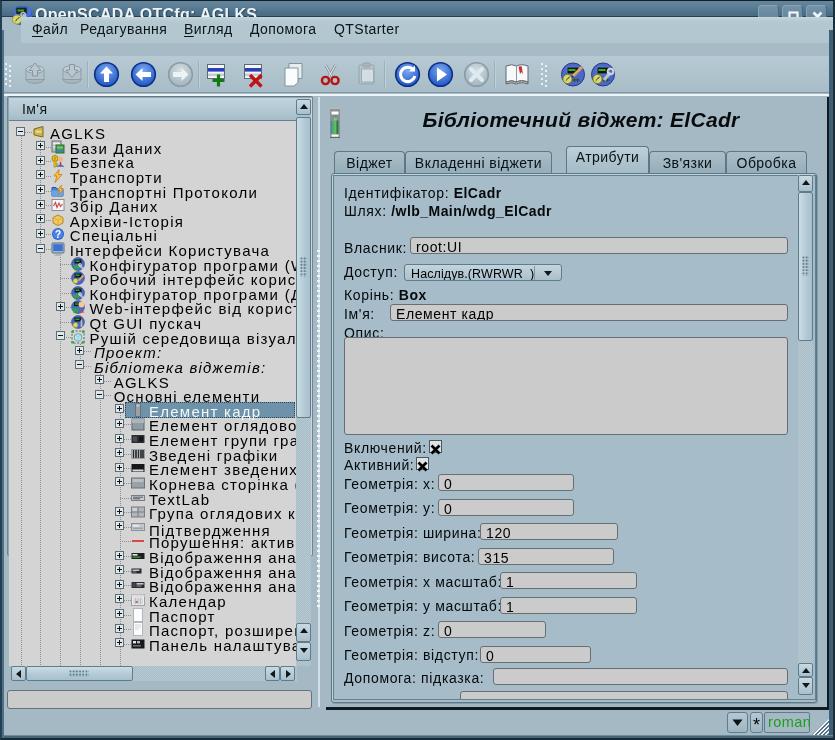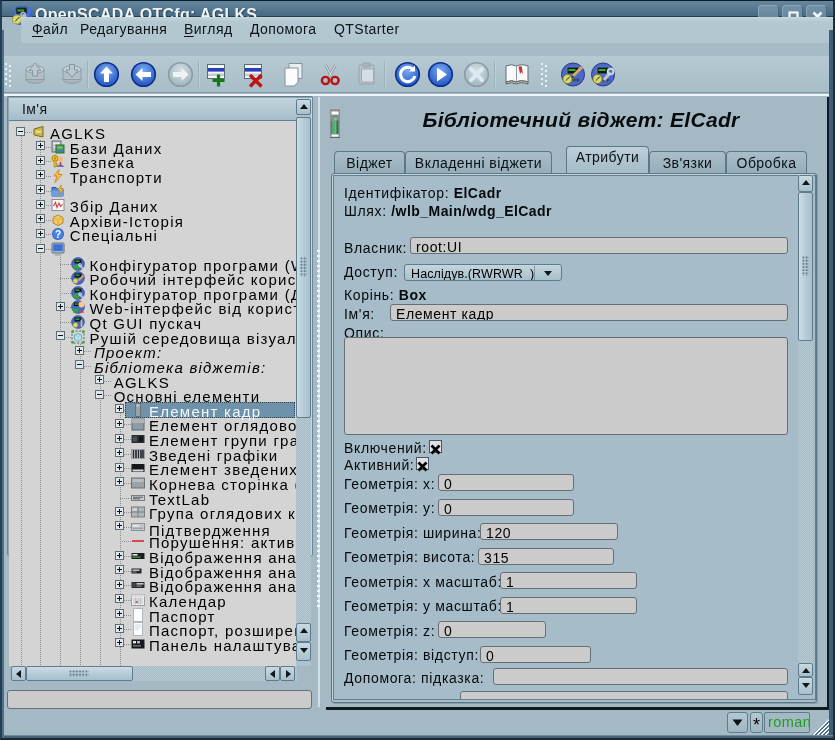--- a/index.html
+++ b/index.html
@@ -344,20 +344,21 @@
           <path d="M8 0.5 L3 7 L6 7 L4 13.5 L11 5.5 L7.5 5.5 Z" fill="#f8c838" stroke="#c87818" stroke-width="0.8"></path>
         </svg></div>
 <div class="trow" style="left:60.8px;top:47.9px">Транспорти</div>
 <div class="hguide" style="left:31.3px;top:69.5px;width:12px"></div>
 <div class="exp plus" style="left:26.8px;top:64.0px"></div>
 <div class="ticon" style="left:42.3px;top:62.5px"><svg width="14" height="14" viewBox="0 0 14 14">
           <path d="M1 3.5 L5 3.5 L6 5 L12 5 L12 12 L1 12 Z" fill="#4a86d8" stroke="#2a5698"></path>
           <path d="M1 6.5 L12 6.5 L12 12 L1 12 Z" fill="#6aa2e8"></path>
           <path d="M10.5 1 L6.5 6 L9 6 L7.5 11 L12.5 5 L9.8 5 Z" fill="#f8c838" stroke="#c87818" stroke-width="0.7"></path>
         </svg></div>
+<div class="trow" style="left:60.8px;top:62.5px">Транспортні Протоколи</div>
 <div class="hguide" style="left:31.3px;top:84.1px;width:12px"></div>
 <div class="exp plus" style="left:26.8px;top:78.6px"></div>
 <div class="ticon" style="left:42.3px;top:77.1px"><svg width="14" height="14" viewBox="0 0 14 14">
           <rect x="1" y="1.5" width="12" height="11" fill="#f4f6f8" stroke="#8a9096"></rect>
           <path d="M2.5 8 L4.5 4.5 L6 9.5 L8 5 L9.5 8.5 L11.5 6" fill="none" stroke="#d04040" stroke-width="1.1"></path>
         </svg></div>
 <div class="trow" style="left:60.8px;top:77.1px">Збір Даних</div>
 <div class="hguide" style="left:31.3px;top:98.7px;width:12px"></div>
 <div class="exp plus" style="left:26.8px;top:93.2px"></div>
 <div class="ticon" style="left:42.3px;top:91.7px"><svg width="14" height="14" viewBox="0 0 14 14">
@@ -374,20 +375,21 @@
         </svg></div>
 <div class="trow" style="left:60.8px;top:106.3px">Спеціальні</div>
 <div class="hguide" style="left:31.3px;top:128.0px;width:12px"></div>
 <div class="exp" style="left:26.8px;top:122.5px"></div>
 <div class="ticon" style="left:42.3px;top:121.0px"><svg width="14" height="14" viewBox="0 0 14 14">
           <rect x="1" y="1" width="12" height="10" rx="1" fill="#b8c4cc" stroke="#5a6a74"></rect>
           <rect x="2.2" y="2.2" width="9.6" height="7" fill="#3a72d8"></rect>
           <rect x="5" y="11" width="4" height="1.6" fill="#9aa6ae"></rect>
           <rect x="3.5" y="12.6" width="7" height="1" fill="#9aa6ae"></rect>
         </svg></div>
+<div class="trow" style="left:60.8px;top:121.0px">Інтерфейси Користувача</div>
 <div class="hguide" style="left:51.1px;top:142.6px;width:12px"></div>
 <div class="ticon" style="left:62.1px;top:135.6px"><svg width="14" height="14" viewBox="0 0 14 14">
           <circle cx="7" cy="7" r="6.4" fill="#4a68cc" stroke="#2a3a80" stroke-width="0.6"></circle>
           <rect x="3.5" y="2.5" width="7" height="4" fill="#0d1a0d"></rect>
           <rect x="4.5" y="3.5" width="4" height="1.4" fill="#2fae2f"></rect>
           <path d="M2.5 8 L4 12 L5.5 8.5 L7 12 L8.5 8" stroke="#2fae2f" stroke-width="1.3" fill="none"></path>
           <path d="M8 8 L12 11.5" stroke="#b8c2cc" stroke-width="1.8"></path>
           <circle cx="9" cy="8" r="1.4" fill="none" stroke="#ccd4dc" stroke-width="1"></circle>
         </svg></div>
 <div class="trow" style="left:80.6px;top:135.6px">Конфігуратор програми (WEB)</div>

